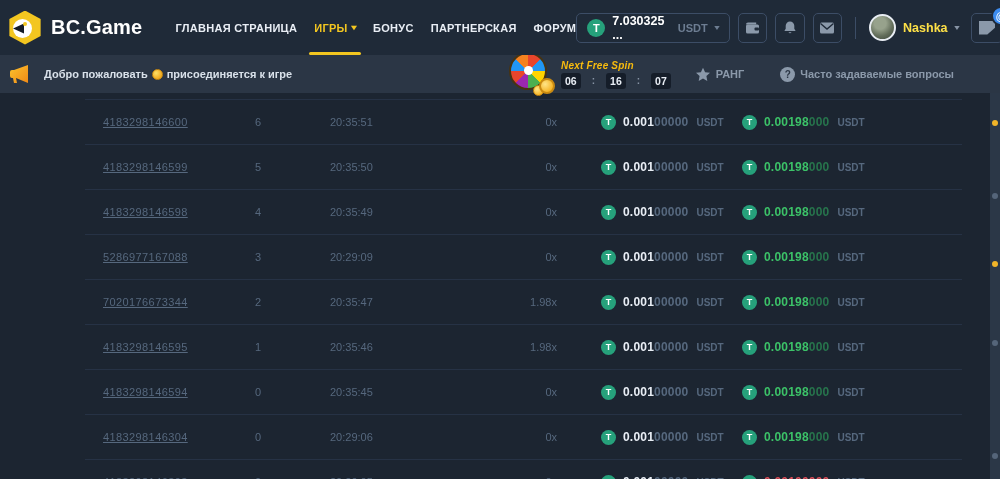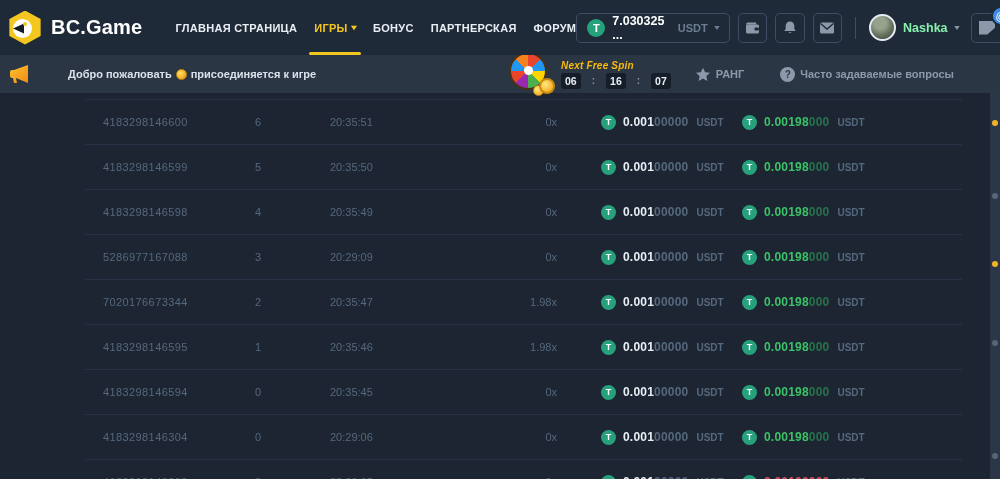--- a/index.html
+++ b/index.html
@@ -30,29 +30,29 @@
   .top-right { margin-left:auto; display:flex; align-items:center; gap:8px; }
   .balance { display:flex; align-items:center; gap:7px; border:1px solid #3c4d66; border-radius:5px; height:30px; padding:0 10px; cursor:pointer; }
   .tether-badge { width:18px; height:18px; border-radius:50%; background:var(--c-tether); color:#fff; font-size:11px; font-weight:700; display:flex; align-items:center; justify-content:center; flex:0 0 auto; }
   .balance-amt { color:#fff; font-weight:700; font-size:12.5px; }
   .balance-cur { color:#6d7d92; font-size:11px; font-weight:700; }
   .balance .caret { color:#6d7d92; }
   .icon-btn { width:31px; height:30px; border:1px solid #3c4d66; border-radius:5px; display:flex; align-items:center; justify-content:center; cursor:pointer; }
   .divider { width:1px; height:22px; background:#3c4d66; margin:0 5px; }
   .user { display:flex; align-items:center; gap:7px; cursor:pointer; margin-right:4px; }
   .avatar { width:27px; height:27px; border-radius:50%; border:2px solid #e8edf3; background:radial-gradient(circle at 40% 32%, #97a28c 0 28%, #636e5b 60%, #39433a 100%); }
-  .user-name { color:#86efac; font-size:12.5px; font-weight:700; }
+  .user-name { color:#fde047; font-size:12.5px; font-weight:700; }
   .user .caret { color:#8794a5; }
   .chat-btn { position:relative; width:34px; height:30px; border:1px solid #3c4d66; border-radius:5px; display:flex; align-items:center; justify-content:center; cursor:pointer; }
   .chat-glyph { width:16px; height:14px; background:#8b99aa; clip-path:polygon(0 0,100% 0,100% 100%,48% 100%,0 52%); transform:scaleX(-1); }
   .at-badge { position:absolute; top:-8px; right:-9px; width:20px; height:20px; border-radius:50%; background:var(--c-badge-blue); color:#fff; font-size:10.5px; font-weight:700; display:flex; align-items:center; justify-content:center; border:2px solid #1f2a38; }
   
   .announce { height:38px; background:#2b3645; display:flex; align-items:center; padding:0 46px 0 8px; position:relative; z-index:4; }
   .announce-left { display:flex; align-items:center; gap:12px; }
-  .announce-text { color:#d9e1ea; font-size:11px; font-weight:700; display:flex; align-items:center; gap:4px;margin-left:24px; }
+  .announce-text { color:#d9e1ea; font-size:11px; font-weight:700; display:flex; align-items:center; gap:4px; }
   .coin { width:11px; height:11px; border-radius:50%; background:radial-gradient(circle at 35% 35%, #ffe066, #f0a81c 72%); border:1px solid #c98a12; }
   .announce-right { margin-left:auto; display:flex; align-items:center; }
   .wheel-wrap { position:relative; width:46px; height:42px; margin:-3px 6px 0 0; cursor:pointer; }
   .wheel { position:absolute; left:0; top:0; width:38px; height:38px; border-radius:50%;
     background:conic-gradient(#e8452c 0 45deg,#2196f3 45deg 90deg,#ffd400 90deg 135deg,#4caf50 135deg 180deg,#9c27b0 180deg 225deg,#e8452c 225deg 270deg,#2196f3 270deg 315deg,#f58220 315deg 360deg);
     border:2px solid #473311; }
   .wheel::after { content:""; position:absolute; left:50%; top:50%; width:9px; height:9px; margin:-4.5px 0 0 -4.5px; border-radius:50%; background:#fff; }
   .coin-big { position:absolute; right:0; bottom:0; width:16px; height:16px; border-radius:50%; background:radial-gradient(circle at 35% 35%, #ffe588, #f5b01e 78%); border:2px solid #c98a12; }
   .coin-small { position:absolute; right:11px; bottom:-2px; width:11px; height:11px; border-radius:50%; background:radial-gradient(circle at 35% 35%, #ffe588, #f5b01e 78%); border:1px solid #c98a12; }
   .spin-block { display:flex; flex-direction:column; gap:2px; margin-right:24px; cursor:pointer; }
@@ -60,21 +60,21 @@
   .timer { display:flex; align-items:center; gap:11px; }
   .timer-box { background:#151d29; border-radius:3px; color:#e9eef5; font-size:10.5px; font-weight:700; padding:2px 4px; min-width:18px; text-align:center; }
   .timer-sep { color:#8794a5; font-size:10px; font-weight:700; }
   .shortcut { display:flex; align-items:center; gap:5px; color:#8b99aa; font-size:11px; font-weight:700; cursor:pointer; white-space:nowrap; }
   .shortcut.rank { margin-right:36px; }
   .q-icon { width:15px; height:15px; border-radius:50%; background:#8b99aa; color:#2b3645; font-size:10px; font-weight:800; display:flex; align-items:center; justify-content:center; }
   
   .content { position:relative; height:386px; background:#1c2531; overflow:hidden; }
   .table { margin:0 38px 0 85px; padding-top:6px; }
   .trow { display:grid; grid-template-columns:170px 75px 140px 87px 185px 185px; align-items:center; height:45px; border-top:1px solid #263245; color:#56687e; font-size:11px; cursor:pointer; }
-  .c-id { padding-left:18px; letter-spacing:.4px; }
+  .c-id { padding-left:18px; letter-spacing:.4px;text-decoration:underline; }
   .c-mult { text-align:right; }
   .c-amt { display:flex; align-items:center; }
   .c-bet { padding-left:44px; }
   .t-sm { width:15px; height:15px; border-radius:50%; background:var(--c-tether); color:#fff; font-size:9px; font-weight:700; display:flex; align-items:center; justify-content:center; flex:0 0 auto; margin-right:7px; }
   .amt { font-size:12px; font-weight:700; letter-spacing:.2px; white-space:nowrap; }
   .amt-main { color:#e9eef5; }
   .amt-dim { color:#56687e; }
   .win-main { color:var(--c-green); }
   .win-dim { color:var(--c-green-dim); }
   .trow.loss .win-main { color:var(--c-red); }

